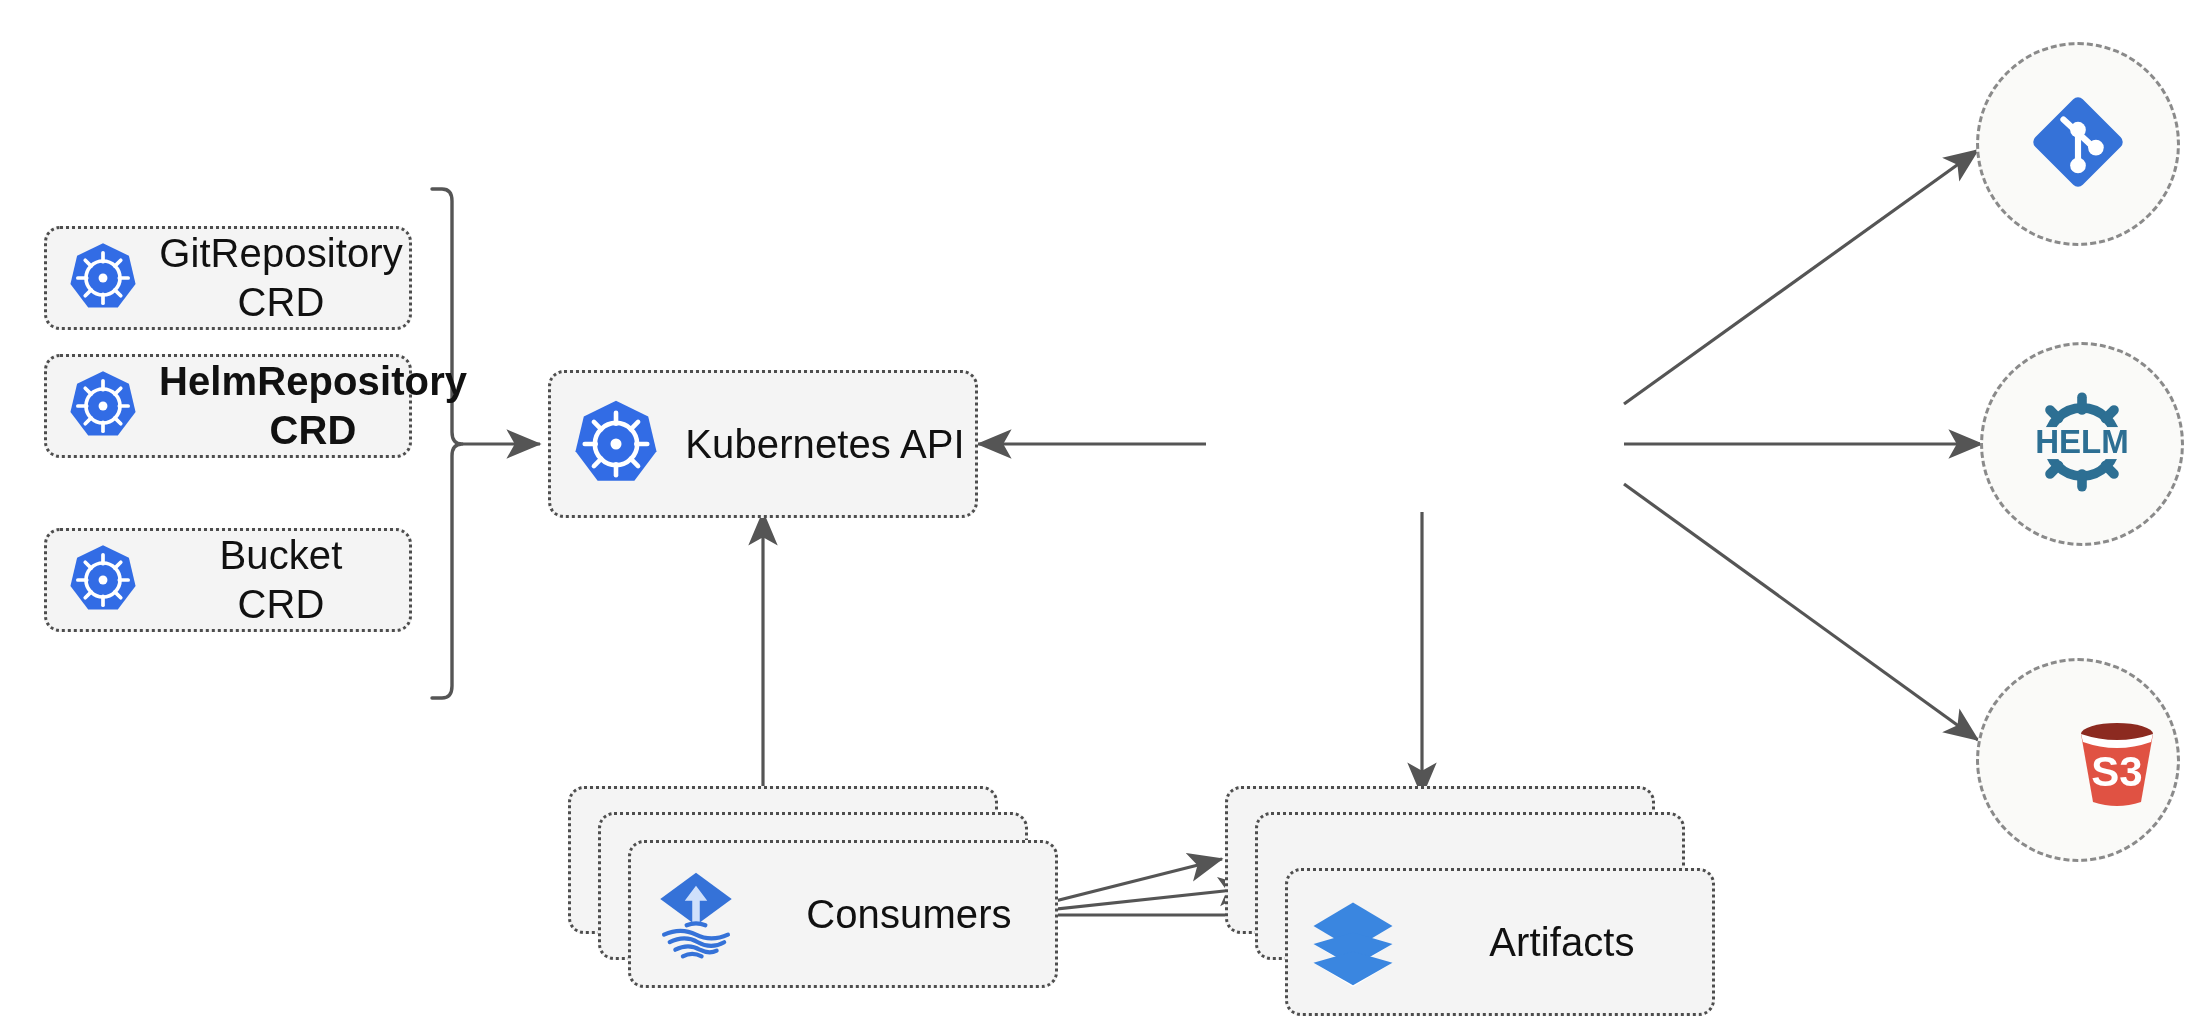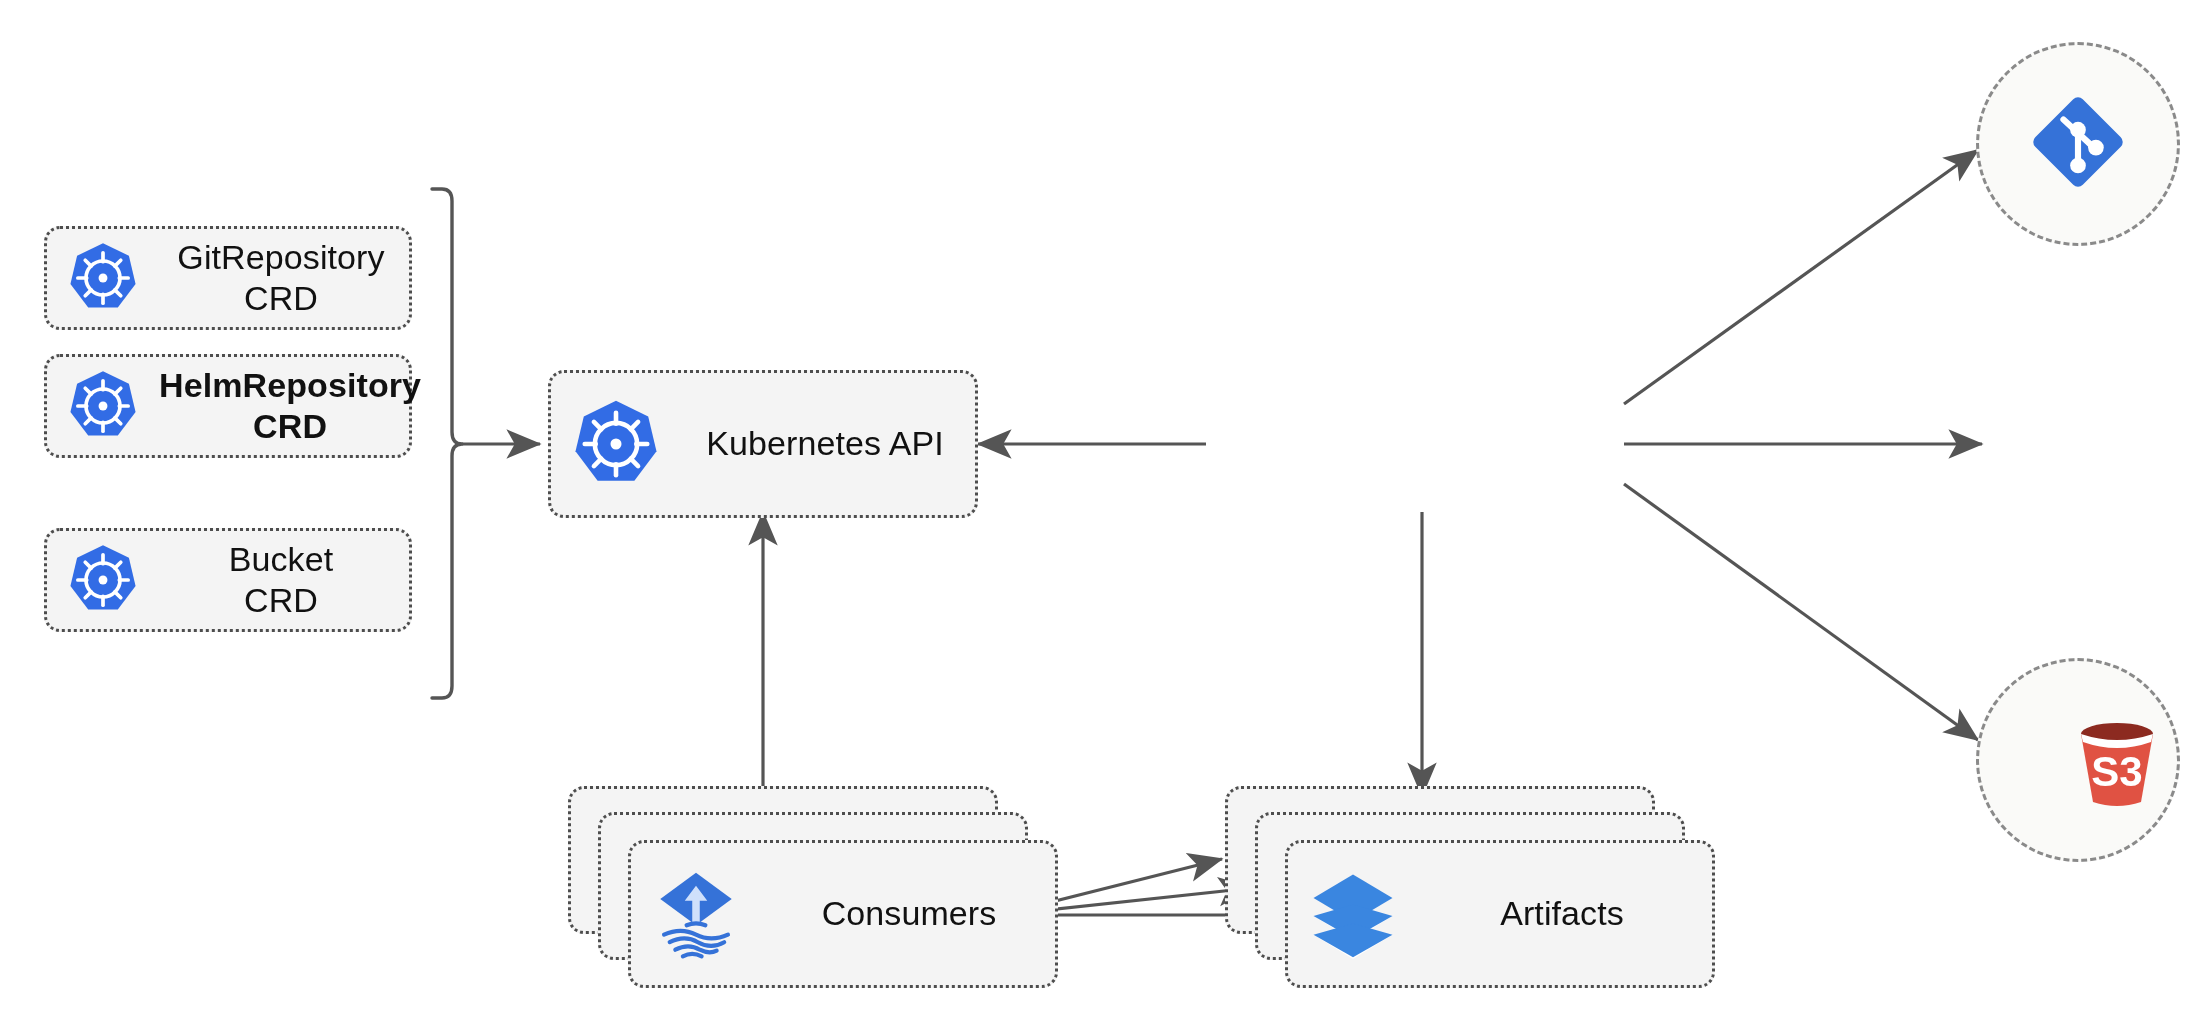--- a/index.html
+++ b/index.html
@@ -12,21 +12,21 @@
     background:#f4f4f4;
     border:3px dotted #4d4d4d;
     border-radius:16px;
     box-sizing:border-box;
     display:flex;align-items:center;
     z-index:5;
   }
   .node .ico{flex:0 0 auto;display:flex;align-items:center;justify-content:center;}
   .node .lbl{
     flex:1 1 auto;text-align:center;color:#111;
-    font-size:34px;line-height:1.22;letter-spacing:.1px;
+    font-size:40px;line-height:1.22;letter-spacing:.1px;
     padding-right:6px;white-space:pre-line;
   }
 
   .ghost{
     position:absolute;background:#f4f4f4;
     border:3px dotted #4d4d4d;border-radius:16px;box-sizing:border-box;z-index:3;
   }
 
   .circ{
     position:absolute;border-radius:50%;
@@ -167,21 +167,21 @@
           <path d="M36,95 Q46,90 56,95"></path>
           <path d="M40,62 Q50,58 60,62"></path>
         </g>
       </svg>
     </span>
     <span class="lbl">Consumers</span>
   </div>
 
   <div class="ghost" style="left:1225px;top:786px;width:430px;height:148px;"></div>
   <div class="ghost" style="left:1255px;top:812px;width:430px;height:148px;z-index:4;"></div>
-  <div class="node" style="left:1285px;top:840px;width:430px;height:148px;">
+  <div class="node" style="left:1285px;top:868px;width:430px;height:148px;">
     <span class="ico" style="width:130px;">
       <svg width="94" height="94" viewBox="0 0 100 100">
         <polygon points="50,8 92,33 50,58 8,33" fill="#3a86e0"></polygon>
         <polygon points="50,46 92,52 50,78 8,52" fill="#ffffff"></polygon>
         <polygon points="50,40 92,52 50,76 8,52" fill="#3a86e0"></polygon>
         <polygon points="50,66 92,72 50,98 8,72" fill="#ffffff"></polygon>
         <polygon points="50,60 92,72 50,96 8,72" fill="#3a86e0"></polygon>
       </svg>
     </span>
     <span class="lbl">Artifacts</span>
@@ -195,20 +195,37 @@
           <line x1="50" y1="41" x2="50" y2="70"></line>
           <path d="M37,30 L62,53"></path>
         </g>
         <circle cx="50" cy="39" r="7" fill="#ffffff"></circle>
         <circle cx="50" cy="71" r="7" fill="#ffffff"></circle>
         <circle cx="66" cy="55" r="7" fill="#ffffff"></circle>
       </svg>
     </span>
   </div>
 
+  <div class="circ" style="left:1980px;top:342px;width:204px;height:204px;">
+    <span>
+      <svg width="128" height="128" viewBox="0 0 120 120">
+        <g stroke="#2d6f93" stroke-width="9" fill="none" stroke-linecap="round">
+          <circle cx="60" cy="60" r="32"></circle>
+          <line x1="60" y1="18" x2="60" y2="30"></line>
+            <line x1="60" y1="90" x2="60" y2="102"></line>
+          <line x1="30" y1="30" x2="38" y2="38"></line>
+            <line x1="82" y1="82" x2="90" y2="90"></line>
+          <line x1="90" y1="30" x2="82" y2="38"></line>
+            <line x1="38" y1="82" x2="30" y2="90"></line>
+        </g>
+        <rect x="14" y="46" width="92" height="30" fill="#fafaf8"></rect>
+        <text x="60" y="70" text-anchor="middle" fill="#2d6f93" font-family="'Liberation Sans',sans-serif" font-size="31" font-weight="bold">HELM</text>
+      </svg>
+    </span>
+  </div>
 
   <div class="circ" style="left:1976px;top:658px;width:204px;height:204px;justify-content:flex-end;">
     <span>
       <svg width="120" height="120" viewBox="0 0 120 120">
         <path d="M24,36 L96,36 L84,104 Q60,112 36,104 Z" fill="#e05243"></path>
         <ellipse cx="60" cy="36" rx="36" ry="11" fill="#8c2a20"></ellipse>
         <path d="M24,36 Q60,48 96,36 L94,44 Q60,56 26,44 Z" fill="#ffffff"></path>
         <text x="60" y="88" text-anchor="middle" fill="#ffffff" font-family="'Liberation Sans',sans-serif" font-size="42" font-weight="bold">S3</text>
       </svg>
     </span>

